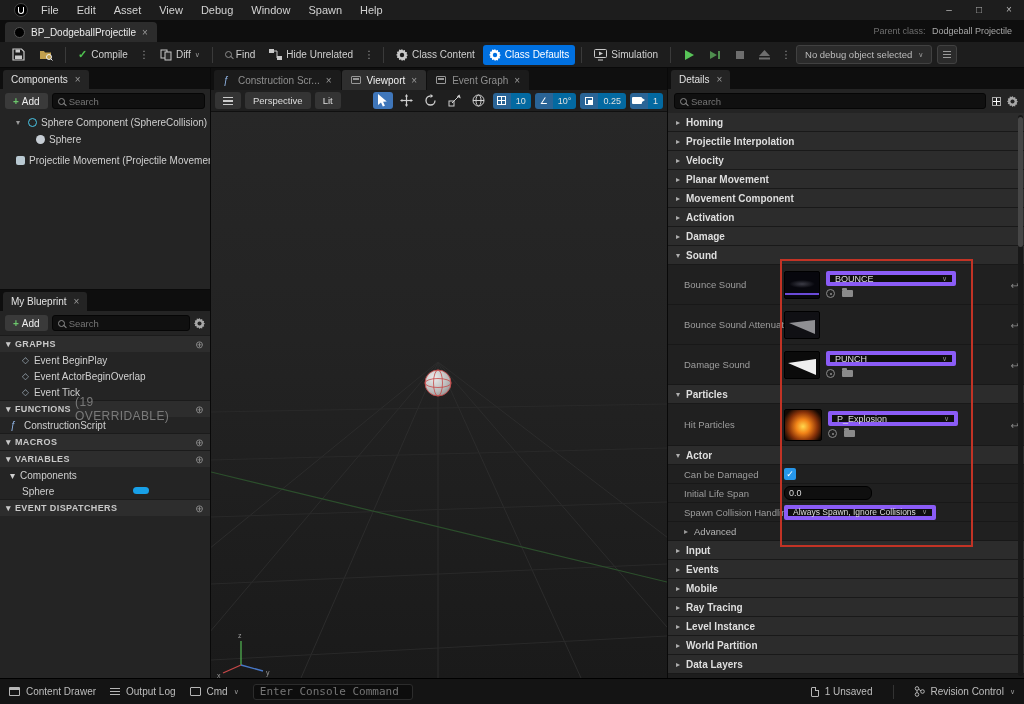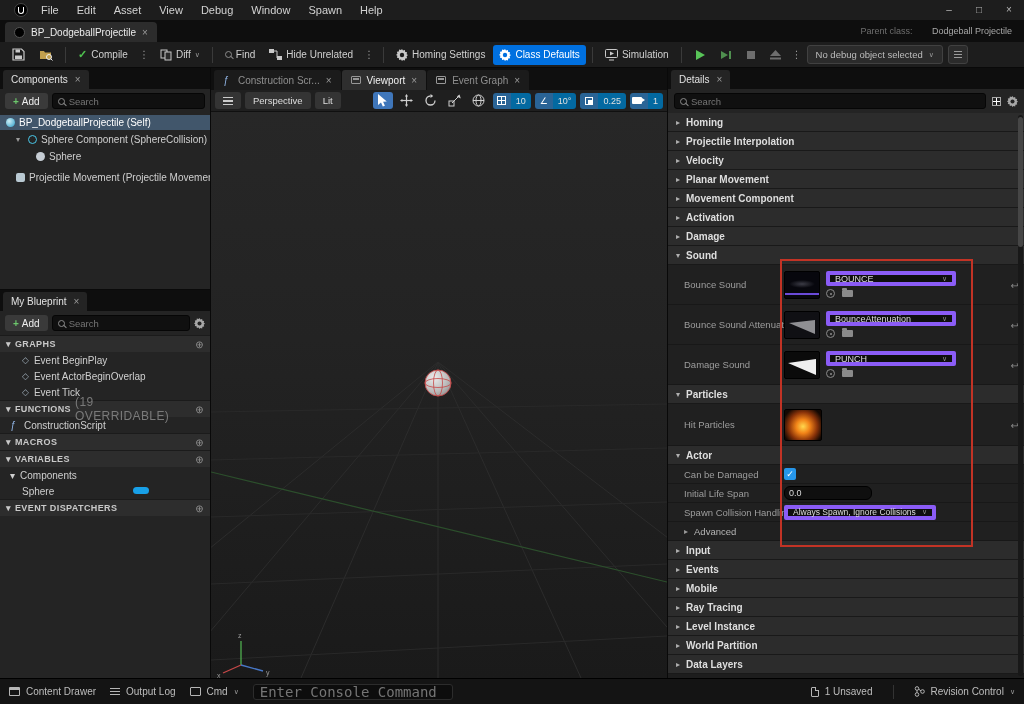--- a/index.html
+++ b/index.html
@@ -12,21 +12,21 @@
 .ue-logo i{display:block;width:6px;height:7px;border:1.5px solid #fff;border-top:none;border-radius:0 0 4px 4px}
 .menu-item{padding:0 9px;line-height:20px;font-size:11px;color:#d2d2d2}
 .spacer{flex:1}
 .win-btn{width:30px;text-align:center;line-height:20px;color:#b5b5b5;font-size:10px}
 
 .tabstrip{position:absolute;top:20px;left:0;right:0;height:22px;background:#0e0e0e;display:flex;align-items:flex-end;padding-left:5px}
 .asset-tab{height:20px;background:#2c2c2c;border-radius:4px 4px 0 0;display:flex;align-items:center;gap:6px;padding:0 9px;color:#ececec;font-size:10px}
 .tab-logo{width:11px;height:11px;border-radius:50%;background:#000;border:1px solid #555;flex-shrink:0}
 .tab-close{color:#9a9a9a;font-size:10px}
 .parent-class{margin-left:auto;align-self:center;padding-right:12px;font-size:9px}
-.pc-label{color:#6e6e6e}.pc-value{color:#a8a8a8;margin-left:17px}
+.pc-label{color:#6e6e6e}.pc-value{color:#a8a8a8;margin-left:4px}
 
 .toolbar{position:absolute;top:42px;left:0;right:0;height:26px;background:#1d1d1d;border-bottom:1px solid #090909;display:flex;align-items:center;padding:0 6px;gap:2px}
 .tbtn{display:flex;align-items:center;gap:4px;padding:0 6px;height:20px;border-radius:3px;color:#d0d0d0;font-size:10px;white-space:nowrap}
 .caret{font-size:7px;color:#9a9a9a}
 .tsep{width:1px;height:16px;background:#3a3a3a;margin:0 4px;flex-shrink:0}
 .tbtn.primary{background:#0070e0;color:#fff}
 .check{color:#4fc14f;font-weight:bold;font-size:11px}
 .dots{color:#9a9a9a;font-size:10px;padding:0 3px}
 .debug-dd{display:flex;align-items:center;gap:6px;background:#2b2b2b;border:1px solid #414141;border-radius:3px;height:19px;padding:0 8px;color:#bdbdbd;font-size:9.5px}
 .sq-btn{width:20px;height:19px;background:#2b2b2b;border:1px solid #414141;border-radius:3px;margin-left:3px;display:flex;align-items:center;justify-content:center}
@@ -122,21 +122,21 @@
 .pselect.wide{width:152px;font-size:8.5px}
 .annot{position:absolute;left:112px;top:146px;width:193px;height:288px;border:2px solid #c23325;pointer-events:none;z-index:9}
 .dscroll{position:absolute;right:1px;top:2px;width:5px;bottom:2px;background:#181818;border-radius:3px}
 .dthumb{position:absolute;top:2px;left:0;width:5px;height:130px;background:#464646;border-radius:3px}
 
 .statusbar{position:absolute;bottom:0;left:0;right:0;height:26px;background:#141414;border-top:1px solid #000;display:flex;align-items:center;padding:0 9px;gap:14px;font-size:10px;color:#bdbdbd}
 .sb-item{display:flex;align-items:center;gap:6px;white-space:nowrap}
 .drawer-ico{width:11px;height:9px;border:1px solid #b5b5b5;border-top-width:3px;border-radius:1px}
 .lines-ico{width:10px;height:8px;background:repeating-linear-gradient(#b5b5b5 0 1px,transparent 1px 3px)}
 .term-ico{width:11px;height:9px;border:1px solid #b5b5b5;border-radius:1px}
-.console{width:200px;height:16px;background:#0d0d0d;border:1px solid #2c2c2c;border-radius:3px;color:#6e6e6e;font-family:"DejaVu Sans Mono",monospace;font-size:14px;padding:0 6px;outline:0}
+.console{width:160px;height:16px;background:#0d0d0d;border:1px solid #2c2c2c;border-radius:3px;color:#6e6e6e;font-family:"DejaVu Sans Mono",monospace;font-size:11px;padding:0 6px;outline:0}
 .sb-right{margin-left:auto;display:flex;align-items:center;gap:20px}
 .doc-ico{width:8px;height:10px;border:1px solid #b5b5b5;border-radius:1px;position:relative}
 .doc-ico::after{content:"";position:absolute;top:-1px;right:-1px;width:3px;height:3px;background:#141414;border-left:1px solid #b5b5b5;border-bottom:1px solid #b5b5b5}
 .sb-sep{width:1px;height:14px;background:#333}
 </style>
 </head>
 <body>
 
 <div class="app">
 
@@ -212,21 +212,21 @@
         </svg>
       <span>Hide Unrelated</span>
     </span>
     <span class="dots">⋮</span>
     <span class="tsep"></span>
     <span class="tbtn">
       <svg width="12" height="12" viewBox="0 0 12 12">
           <path fill="#c9c9c9" d="M6 0l1 1.6 1.9-.5.3 1.9 1.9.3-.5 1.9L12 6l-1.4 1.3.5 1.9-1.9.3-.3 1.9-1.9-.5L6 12l-1-1.6-1.9.5-.3-1.9-1.9-.3.5-1.9L0 6l1.4-1.3-.5-1.9 1.9-.3.3-1.9 1.9.5z"></path>
           <circle cx="6" cy="6" r="2.2" fill="#1d1d1d"></circle>
         </svg>
-      <span>Homing Settings</span>
+      <span>Class Content</span>
     </span>
     <span class="tbtn primary">
       <svg width="12" height="12" viewBox="0 0 12 12">
           <path fill="#fff" d="M6 0l1 1.6 1.9-.5.3 1.9 1.9.3-.5 1.9L12 6l-1.4 1.3.5 1.9-1.9.3-.3 1.9-1.9-.5L6 12l-1-1.6-1.9.5-.3-1.9-1.9-.3.5-1.9L0 6l1.4-1.3-.5-1.9 1.9-.3.3-1.9 1.9.5z"></path>
           <circle cx="6" cy="6" r="2.2" fill="#0070e0"></circle>
         </svg>
       <span>Class Defaults</span>
     </span>
     <span class="tsep"></span>
     <span class="tbtn">
@@ -283,24 +283,20 @@
         <span class="add-btn">
           <span class="add-plus">+</span>
           <span>Add</span>
         </span>
         <span class="searchbox">
           <span class="mag"></span>
           <input placeholder="Search" style="">
         </span>
       </div>
       <div class="comp-body">
-        <div class="trow selected">
-          <span class="ci ci-bp"></span>
-          <span>BP_DodgeballProjectile (Self)</span>
-        </div>
         <div class="trow ind1">
           <span class="tri">▾</span>
           <span class="ci ci-col"></span>
           <span>Sphere Component (SphereCollision) Edi</span>
         </div>
         <div class="trow ind2">
           <span class="ci ci-mesh"></span>
           <span>Sphere</span>
         </div>
         <div class="trow ind1" style="margin-top:6px">
@@ -593,30 +589,20 @@
             <span class="pick-ico"></span>
             <span class="fold-ico"></span>
           </span>
         </span>
         <span class="reset">↩</span>
       </div>
 
       <div class="prow h40">
         <span class="plabel">Bounce Sound Attenuation</span>
         <span class="thumb th-atten"></span>
-        <span class="pcol">
-          <span class="pselect">
-            <span>BounceAttenuation</span>
-            <span class="caret">∨</span>
-          </span>
-          <span class="picons">
-            <span class="pick-ico"></span>
-            <span class="fold-ico"></span>
-          </span>
-        </span>
         <span class="reset">↩</span>
       </div>
 
       <div class="prow h40">
         <span class="plabel">Damage Sound</span>
         <span class="thumb th-punch"></span>
         <span class="pcol">
           <span class="pselect">
             <span>PUNCH</span>
             <span class="caret">∨</span>
@@ -630,20 +616,30 @@
       </div>
 
       <div class="dcat">
           <span class="tri">▾</span>
           <span>Particles</span>
         </div>
 
       <div class="prow h42">
         <span class="plabel">Hit Particles</span>
         <span class="thumb th-expl"></span>
+        <span class="pcol">
+          <span class="pselect">
+            <span>P_Explosion</span>
+            <span class="caret">∨</span>
+          </span>
+          <span class="picons">
+            <span class="pick-ico"></span>
+            <span class="fold-ico"></span>
+          </span>
+        </span>
         <span class="reset">↩</span>
       </div>
 
       <div class="dcat">
           <span class="tri">▾</span>
           <span>Actor</span>
         </div>
 
       <div class="prow h19">
         <span class="plabel">Can be Damaged</span>

